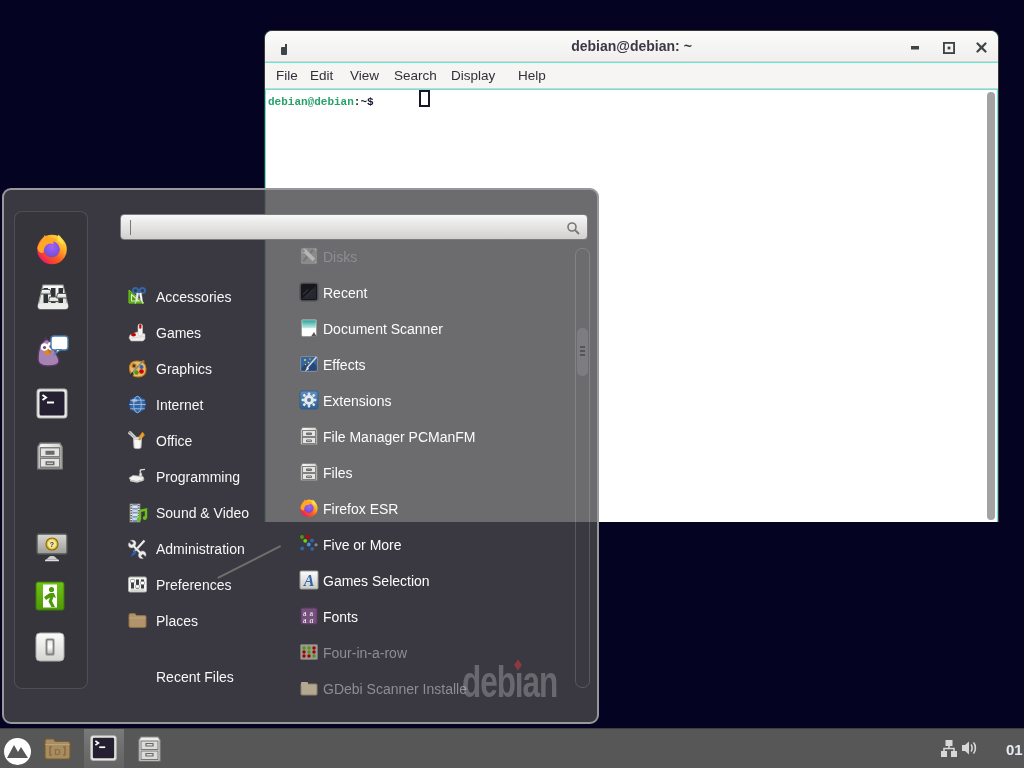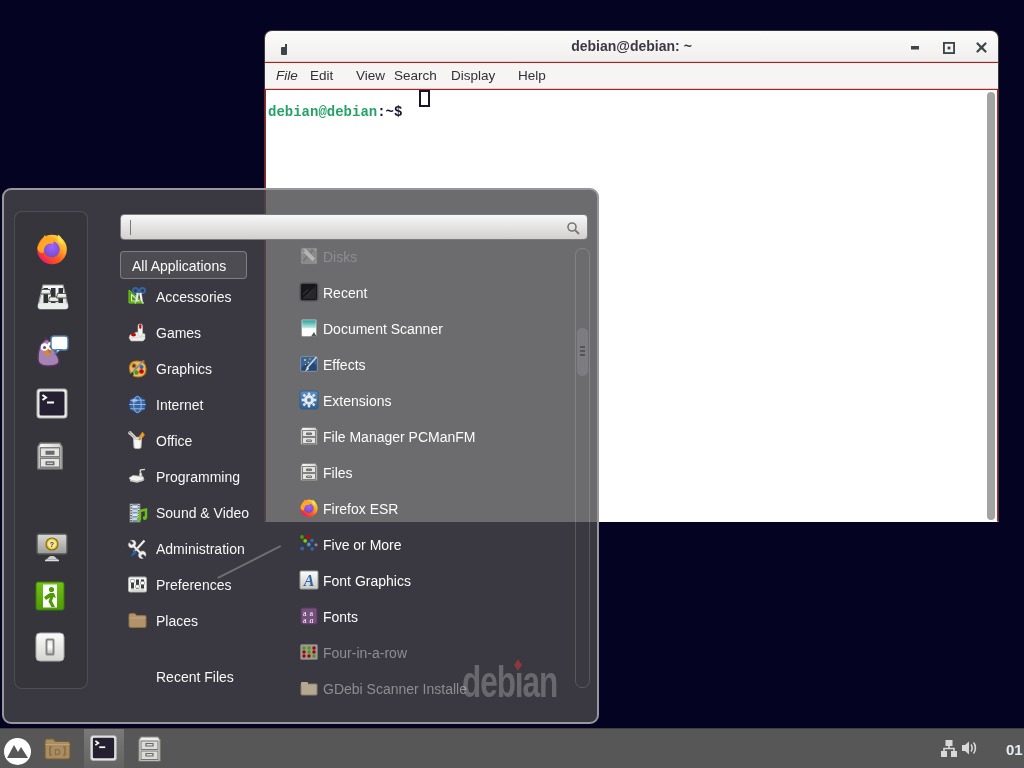--- a/index.html
+++ b/index.html
@@ -2,28 +2,28 @@
 <html><head>
 <meta charset="utf-8">
 <style>
   * { margin:0; padding:0; box-sizing:border-box; }
   html,body { width:1024px; height:768px; overflow:hidden; }
   body { background:#050322; font-family:"Liberation Sans", sans-serif; position:relative; }
   .abs { position:absolute; }
 
   
   #term { left:264px; top:30px; width:735px; height:492px; border-radius:8px 8px 0 0;
-          background:#b91c1c; border:1px solid #3a3a3a; border-bottom:1px solid #9a9a9a; }
+          background:#5eead4; border:1px solid #3a3a3a; border-bottom:1px solid #9a9a9a; }
   #titlebar { left:0; top:0; right:0; height:31px; border-radius:7px 7px 0 0;
           background:linear-gradient(#fbfbfa,#f0efed); border-bottom:1px solid #d8d5d1; }
   #titletxt { width:100%; top:7px; text-align:center; font-weight:bold; font-size:14px; color:#3d3846; }
   #menubar { left:0; top:32px; right:0; height:26px; background:#f6f5f4; border-bottom:1px solid #d5d2ce; }
   .mitem { top:5px; font-size:13.5px; color:#333038; }
   #tcontent { left:1px; top:59px; width:731px; height:432px; background:#fff; }
-  #prompt { left:2px; top:14px; font-family:"Liberation Mono", monospace; font-size:14px; font-weight:bold; color:#16152c; white-space:pre; }
+  #prompt { left:2px; top:6px; font-family:"Liberation Mono", monospace; font-size:11px; font-weight:bold; color:#16152c; white-space:pre; }
   #prompt .grn { color:#26a269; }
   #cursor { left:153px; top:0px; width:11px; height:17px; border:2px solid #16152c; }
   #tscroll { right:3px; top:61px; width:8px; height:428px; background:#a3a3a3; border-radius:4px; }
   .winctl { top:12px; }
 
   
   #menu { left:2px; top:188px; width:597px; height:536px; background:rgba(71,70,72,0.80);
           border:2px solid #98979c; border-radius:9px; }
   #sidebar { left:10px; top:21px; width:74px; height:478px; border:1px solid rgba(255,255,255,0.13);
           border-radius:8px; background:rgba(25,25,28,0.10); }
@@ -69,46 +69,43 @@
     <svg class="abs winctl" style="left:678px;top:11px" width="12" height="12" viewBox="0 0 13 13">
       <rect x="1" y="1" width="11" height="11" fill="none" stroke="#3d4548" stroke-width="2"></rect>
       <rect x="5" y="5" width="3" height="3" fill="#3d4548"></rect>
     </svg>
     <svg class="abs winctl" style="left:711px;top:11px" width="11" height="11" viewBox="0 0 11 11">
       <path d="M1.5 1.5 L9.5 9.5 M9.5 1.5 L1.5 9.5" stroke="#3d4548" stroke-width="2.2" stroke-linecap="round"></path>
       <circle cx="5.5" cy="5.5" r="1.8" fill="#3d4548"></circle>
     </svg>
   </div>
   <div class="abs" id="menubar">
-      <div class="abs mitem" style="left: 11px; font-style: italic;">File</div>
+      <div class="abs mitem" style="left: 11px;">File</div>
       <div class="abs mitem" style="left: 45px;">Edit</div>
-      <div class="abs mitem" style="left: 85px; margin-left: 6px;">View</div>
+      <div class="abs mitem" style="left: 85px;">View</div>
       <div class="abs mitem" style="left: 129px;">Search</div>
       <div class="abs mitem" style="left: 186px;">Display</div>
       <div class="abs mitem" style="left: 253px;">Help</div>
     </div>
   <div class="abs" id="tcontent">
     <div class="abs" id="prompt"><span class="grn">debian@debian</span>:~$</div>
     <div class="abs" id="cursor"></div>
   </div>
   <div class="abs" id="tscroll"></div>
 </div>
 
 <div class="abs" id="menu">
   <div class="abs" id="sidebar"></div>
   <div class="abs" id="searchbox">
       <div class="abs" id="searchcursor"></div>
     <svg class="abs" style="right:7px;top:6px" width="14" height="14" viewBox="0 0 14 14">
       <circle cx="6" cy="6" r="4" fill="none" stroke="#777" stroke-width="1.6"></circle>
       <path d="M9 9 L13 13" stroke="#777" stroke-width="1.8"></path>
     </svg>
   </div>
-  <div class="abs" id="allapps">
-      <span>All Applications</span>
-    </div>
   <div class="abs" id="cats">
       <div class="abs catrow" style="top: 89px;">
         <div class="ic"><svg width="21" height="21" viewBox="0 0 21 21">
 <path d="M2 4 L2 17 L17 17 Z" fill="#4e9a06" stroke="#73d216" stroke-width="1"></path>
 <path d="M4.5 8.5 L4.5 15 L12 15 Z" fill="none" stroke="#d7f0c0" stroke-width="1.2"></path>
 <circle cx="8.5" cy="4.5" r="2.6" fill="none" stroke="#3465a4" stroke-width="2"></circle>
 <circle cx="15.5" cy="4.5" r="2.6" fill="none" stroke="#3465a4" stroke-width="2"></circle>
 <path d="M9.5 7 L8 18 L10.5 14 L12 7 Z" fill="#eeeeec" stroke="#bbb" stroke-width=".4"></path>
 <path d="M14.5 7 L16 18 L13.5 14 L12.2 7 Z" fill="#fff" stroke="#bbb" stroke-width=".4"></path>
 </svg></div>
@@ -380,21 +377,21 @@
         <div class="ic"><svg width="20" height="20" viewBox="0 0 20 20">
 <rect x="1" y="1" width="18" height="18" rx="1" fill="url(#fsg)" stroke="#9a9a96" stroke-width="1"></rect>
 <defs>
               <linearGradient id="fsg" x1="0" y1="0" x2="0" y2="1">
                 <stop offset="0" stop-color="#fdfdfd"></stop>
                 <stop offset="1" stop-color="#c9c9c5"></stop>
               </linearGradient>
             </defs>
 <text x="10" y="15.5" font-family="Liberation Serif, serif" font-style="italic" font-weight="bold" font-size="16" fill="#3465a4" text-anchor="middle">A</text>
 </svg></div>
-        <div class="lbl">Font Graphics</div>
+        <div class="lbl">Games Selection</div>
       </div>
       <div class="abs approw" style="top: 409px;">
         <div class="ic"><svg width="20" height="20" viewBox="0 0 20 20">
 <rect x="2" y="2" width="16" height="16" rx="1.5" fill="#75507b" stroke="#5c3566" stroke-width="1"></rect>
 <g font-family="Liberation Serif, serif" font-size="8" fill="#fff">
               <text x="4" y="9.5">a</text>
               <text x="10.5" y="9.5">a</text>
               <text x="4" y="16.5">a</text>
               <text x="10.5" y="16.5" font-style="italic">a</text>
             </g>

